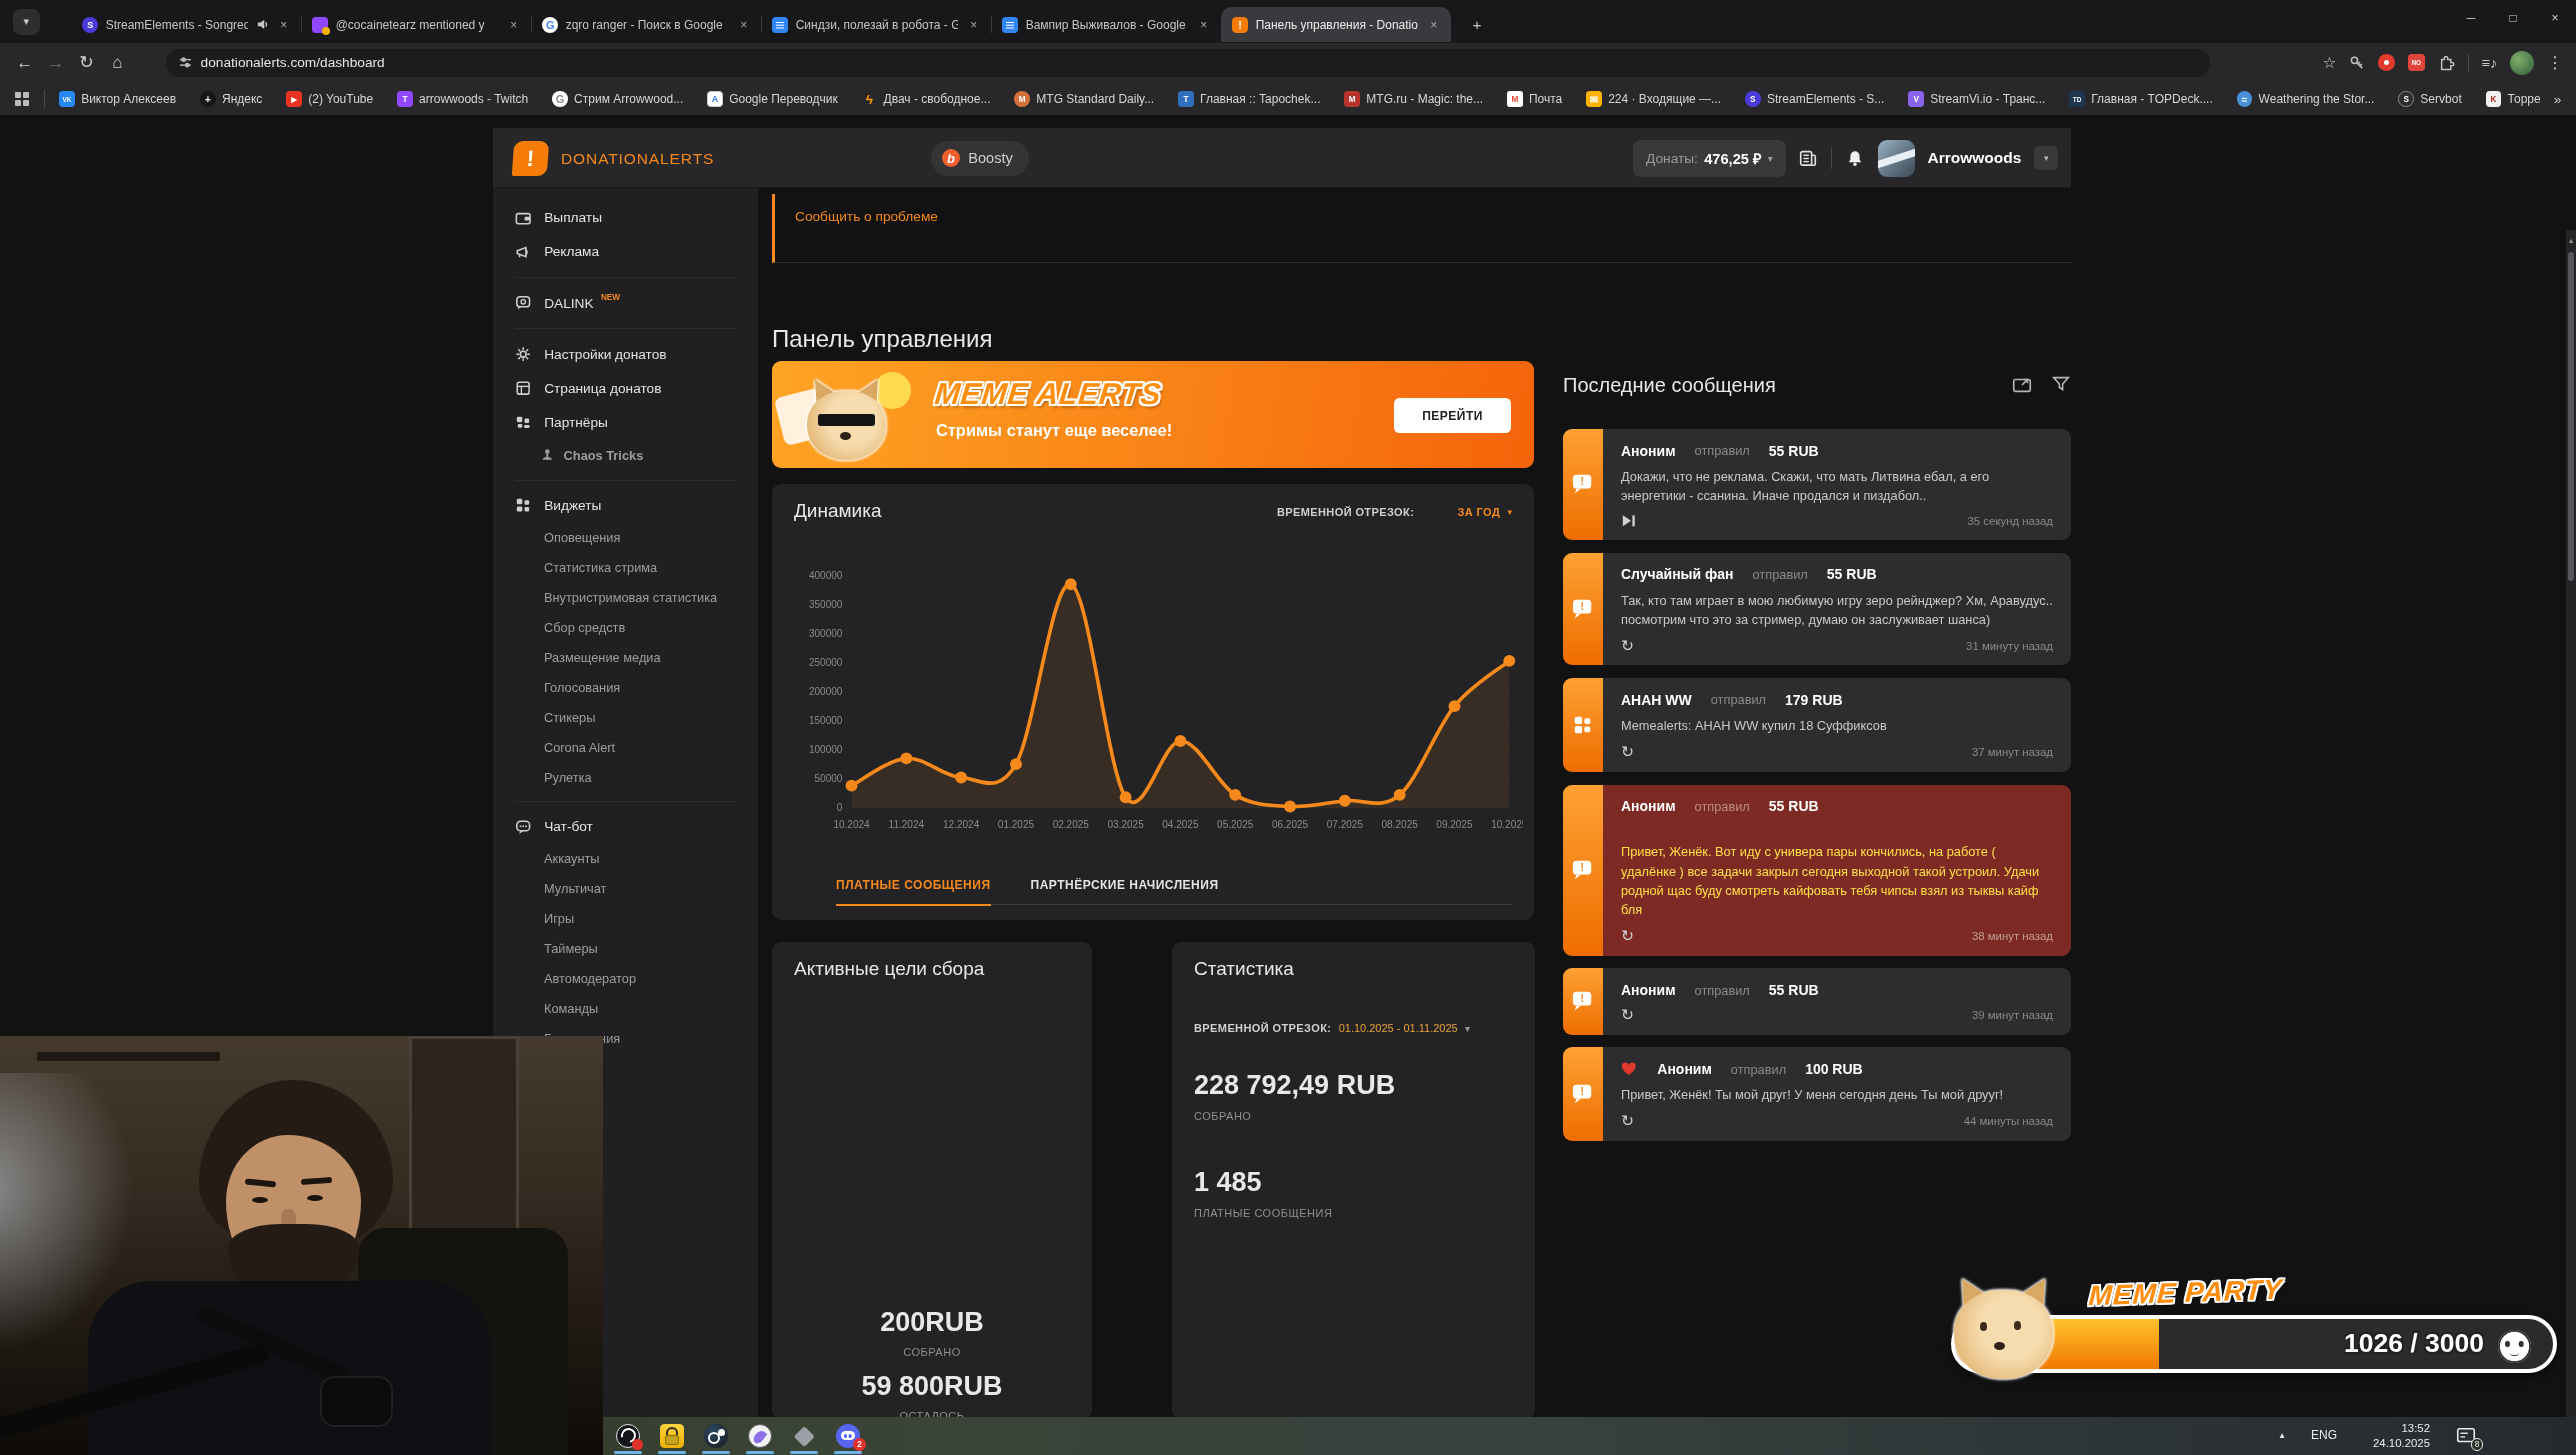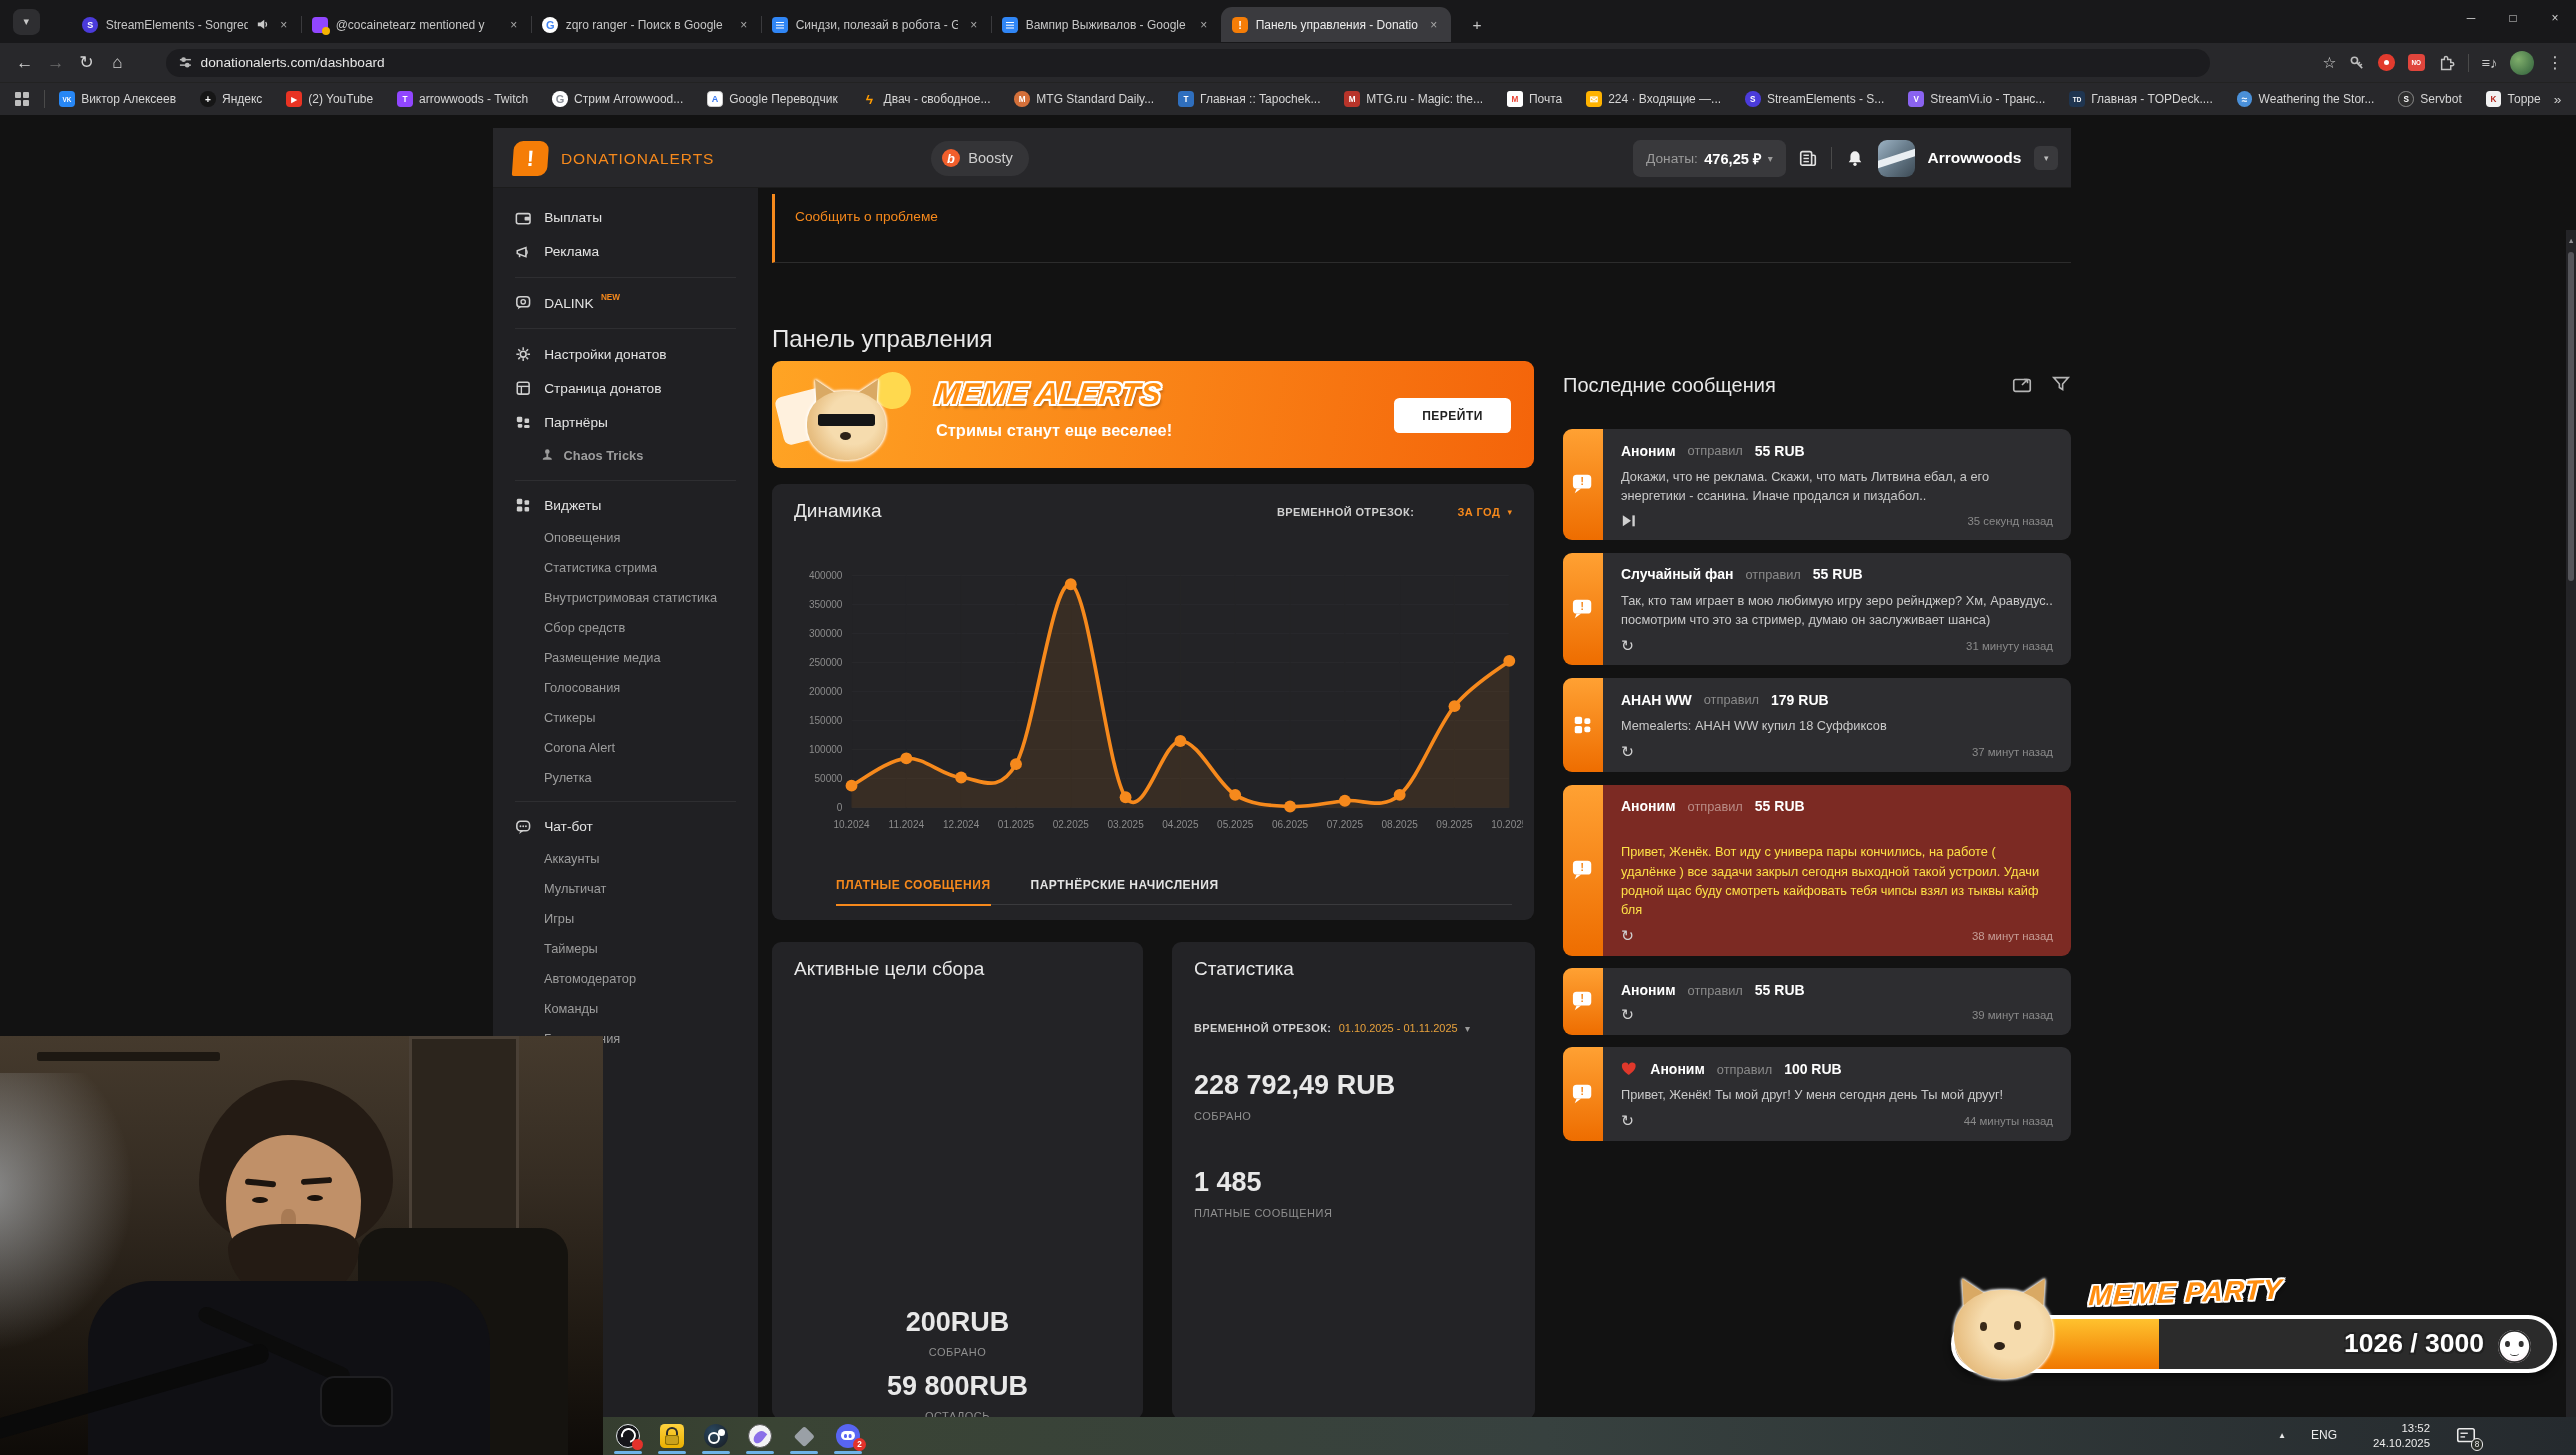--- a/index.html
+++ b/index.html
@@ -128,21 +128,21 @@
   .range-row{position:absolute;right:22px;top:22px;display:flex;align-items:center;gap:7.3px;}
   .range-label{color:#d0d0d0;font-size:11px;font-weight:bold;letter-spacing:0.4px;}
   .range-value{color:#f6891c;font-size:11px;font-weight:bold;letter-spacing:0.4px;margin-left:36px;}
   .range-chev{color:#f6891c;font-size:9px;}
   .chart-wrap{position:absolute;left:11px;top:66px;width:740px;height:307px;}
   .chart-tabs{position:absolute;left:64px;bottom:14.6px;right:22px;display:flex;gap:40px;border-bottom:1.8px solid #3a3a3d;padding-bottom:0;}
   .ctab{font-size:12px;font-weight:bold;letter-spacing:0.5px;padding-bottom:12px;color:#e3e3e3;position:relative;}
   .ctab.active{color:#f6891c;}
   .ctab.active::after{content:"";position:absolute;left:0;right:0;bottom:-1.8px;height:2.7px;background:#f6891c;}
 
-  .goals-card{left:772px;top:827px;width:371px;height:477px;}
+  .goals-card{left:772px;top:827px;width:320px;height:477px;}
   .donut-wrap{position:absolute;left:80px;top:84px;width:210px;height:210px;}
   .donut-center{position:absolute;left:0;top:64px;width:210px;text-align:center;}
   .donut-pct{color:#dcdcdc;font-size:27px;font-weight:400;}
   .donut-sub{color:#8f8f8f;font-size:11px;margin-top:9px;line-height:1.5;}
   .goal-big{position:absolute;width:100%;text-align:center;color:#e8e8e8;font-size:27px;font-weight:bold;}
   .goal-lbl{position:absolute;width:100%;text-align:center;color:#8f8f8f;font-size:11px;letter-spacing:0.5px;}
   .g-collected{top:365px;} .g-collected-lbl{top:404px;}
   .g-left{top:429px;} .g-left-lbl{top:468px;}
 
   .stats-card{left:1172px;top:827px;width:363px;height:477px;}
@@ -154,21 +154,21 @@
 
   .messages{position:absolute;left:1563px;top:259px;width:508px;height:1043px;}
   .msg-head{display:flex;align-items:flex-start;}
   .msg-title{color:#e8e8e8;font-size:20px;flex:1;}
   .msg-head-ic{color:#b5b5b5;margin-left:18px;display:flex;}
   .msg-list{position:absolute;left:0;top:55px;width:508px;display:flex;flex-direction:column;gap:12.8px;}
   .msg{display:flex;border-radius:9px;overflow:hidden;}
   .stripe{width:40px;flex:none;background:linear-gradient(180deg,#ffa133,#ee6d00);display:flex;align-items:center;justify-content:center;}
   .msg-body{flex:1;background:#2d2d30;padding:13.7px 18px 12px 18px;}
   .msg.red .msg-body{background:#7c2a23;}
-  .msg-top{display:flex;align-items:center;gap:12px;}
+  .msg-top{display:flex;align-items:center;gap:19px;}
   .msg-name{color:#fff;font-weight:bold;font-size:14px;}
   .msg-verb{color:#8a8a8a;font-size:12.8px;}
   .msg.red .msg-verb{color:#b98c86;}
   .msg-amount{color:#fff;font-weight:bold;font-size:14px;}
   .msg-text{margin-top:8.2px;color:#c9c9c9;font-size:12.8px;line-height:1.5;}
   .msg.red .msg-text{color:#fde047;margin-top:28px;}
   .msg-foot{margin-top:9px;display:flex;align-items:center;}
   .msg-action{color:#d0d0d0;font-size:15.5px;line-height:1;display:flex;}
   .msg-time{margin-left:auto;color:#8a8a8a;font-size:11.4px;}
   .msg.red .msg-time{color:#c59d96;}

